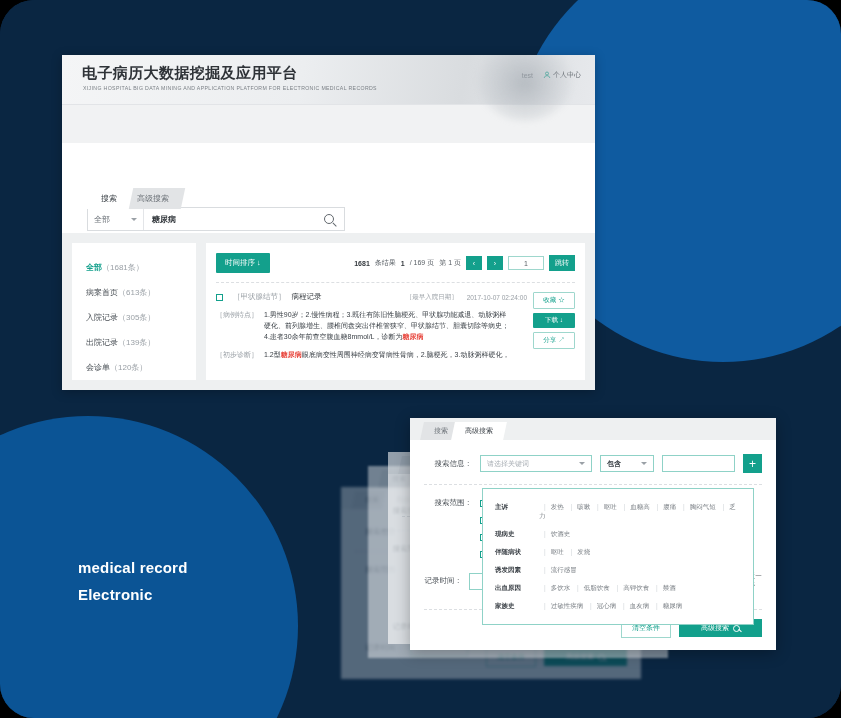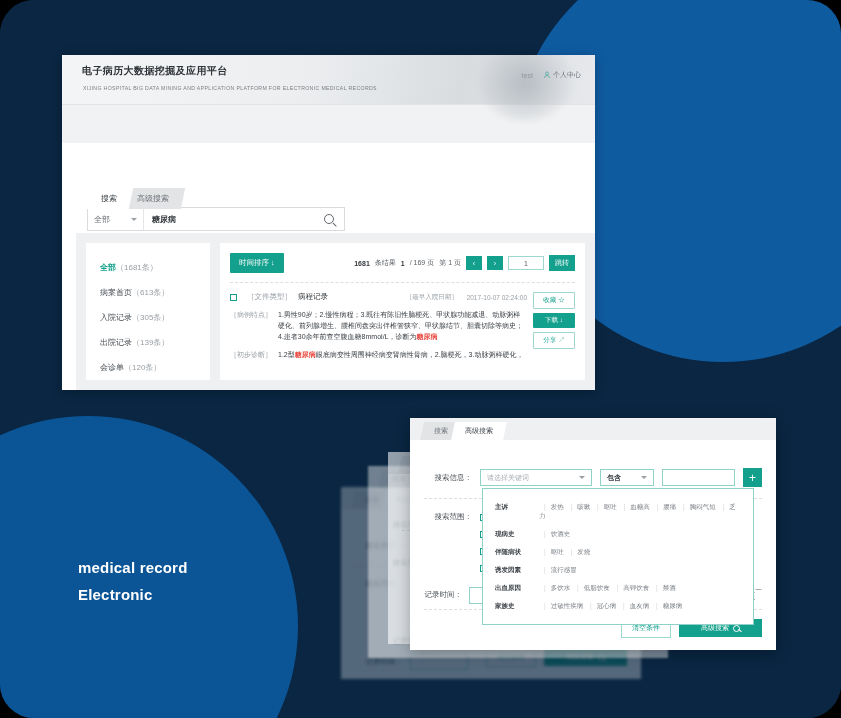--- a/index.html
+++ b/index.html
@@ -62,21 +62,21 @@
     border-bottom: 1px solid #e2e4e7;
   }
   .app-header::after{
     content:""; position:absolute; right:22px; top:-18px;
     width:96px; height:84px; border-radius:50%;
     background: radial-gradient(ellipse at 50% 55%, rgba(150,158,166,.55), rgba(190,196,202,.12) 68%, rgba(255,255,255,0) 72%);
     filter: blur(3px);
   }
   .app-title {
     position: absolute; left: 20px; top: 9px;
-    font-size: 10px; color: #2f3338; font-weight: bold; letter-spacing: .4px;
+    font-size: 15px; color: #2f3338; font-weight: bold; letter-spacing: .4px;
   }
   .app-subtitle {
     position: absolute; left: 21px; top: 30px;
     font-size: 5.2px; color: #7b8086; letter-spacing: .35px;
   }
   .app-user {
     position: absolute; right: 14px; top: 15px;
     display: flex; align-items: center; gap: 10px;
     font-size: 7px; color: #6d7278;
   }
@@ -112,21 +112,21 @@
     padding:0 6px; font-size:8px; color:#6f757b;
     border-right:1px solid #e3e5e8;
   }
   .caret { width:0;height:0;border-left:3px solid transparent;border-right:3px solid transparent;border-top:3px solid #9aa0a6;}
   .sb-input { flex:1; padding-left:8px; font-size:8px; color:#33383d; font-weight:bold;}
   .sb-go { width:30px; display:flex; align-items:center; justify-content:center;}
   .mag { width:10px;height:10px;border:1.3px solid #62686e;border-radius:50%;position:relative;display:inline-block;}
   .mag::after{content:"";position:absolute;right:-4px;bottom:-2px;width:5px;height:1.3px;background:#62686e;transform:rotate(45deg);}
 
   
-  .content { position:absolute; left:0; top:178px; right:0; bottom:0; background:#eef0f1; padding:10px; display:flex; gap:10px;margin-left:14px;}
+  .content { position:absolute; left:0; top:178px; right:0; bottom:0; background:#eef0f1; padding:10px; display:flex; gap:10px;}
   .side-panel { width:124px; background:#ffffff; padding:12px 0 0 0; }
   .side-item { font-size:8px; color:#4a5056; padding:7px 0 7px 14px; }
   .side-item.active { color:#13a08c; font-weight:bold; }
   .side-item .cnt { color:#9aa0a6; font-weight:normal;}
   .result-panel { flex:1; background:#ffffff; padding:10px 10px 0 10px; position:relative;}
 
   .btn-teal {
     background:#13a08c; color:#fff; border:none;
     font-size:7.5px; padding:5px 9px; cursor:pointer; border-radius:1px;
   }
@@ -169,21 +169,21 @@
   .g2 { left:368px; top:466px; width:300px; height:192px; opacity:.45; filter: blur(1.2px); }
   .g3 { left:388px; top:452px; width:300px; height:192px; opacity:.60; filter: blur(.7px); }
 
   .dlg-main { left:410px; top:418px; width:366px; height:232px; box-shadow:0 3px 14px rgba(0,0,0,.3); }
 
   .dlg-tabs { display:flex; align-items:flex-end; padding-left:12px; height:22px; background:#eef0f1;}
   .dtab { padding:4px 12px; font-size:7px; color:#6d7379; background:#e2e4e6; transform:skewX(-12deg); margin-right:-7px;}
   .dtab span{display:inline-block;transform:skewX(12deg);}
   .dtab.active{background:#fff;color:#3c4248;z-index:2;position:relative;}
 
-  .dlg-body { padding:28px 14px 0 14px; position:relative; height:calc(100% - 22px); }
+  .dlg-body { padding:14px 14px 0 14px; position:relative; height:calc(100% - 22px); }
   .f-row { display:flex; align-items:center; gap:8px; font-size:7.5px; color:#4a5056;}
   .f-label { width:48px; text-align:right; color:#4a5056;}
   .f-sel {
     width:112px;height:17px;border:1px solid #8fd2c7;background:#fff;
     display:flex;align-items:center;justify-content:space-between;padding:0 6px;
     font-size:7px;color:#a8aeb4;
   }
   .f-sel2 { width:54px; color:#3b4147; font-weight:bold;}
   .f-input { flex:1;height:17px;border:1px solid #8fd2c7;background:#fff;}
   .f-plus { width:19px;height:19px;background:#13a08c;color:#fff;display:flex;align-items:center;justify-content:center;font-size:12px;line-height:1;}
@@ -300,21 +300,21 @@
             <span class="pg-jump">跳转</span>
           </div>
         </div>
 
         <div class="divider"></div>
 
         <div class="res">
           <div class="res-main">
             <div class="res-head">
               <span><i class="chk"></i></span>
-              <span class="tag">［文件类型］</span>
+              <span class="tag">［甲状腺结节］</span>
               <span>病程记录</span>
               <span class="res-date">［最早入院日期］</span>
               <span class="res-date" style="margin-left:3px">2017-10-07 02:24:00</span>
             </div>
 
             <div class="res-line">
               <span class="lbl">［病例特点］</span>
               <span class="txt">
                 <span>1.男性90岁；2.慢性病程；3.既往有陈旧性脑梗死、甲状腺功能减退、动脉粥样</span><br>
                 <span>硬化、前列腺增生、腰椎间盘突出伴椎管狭窄、甲状腺结节、胆囊切除等病史；</span><br>

